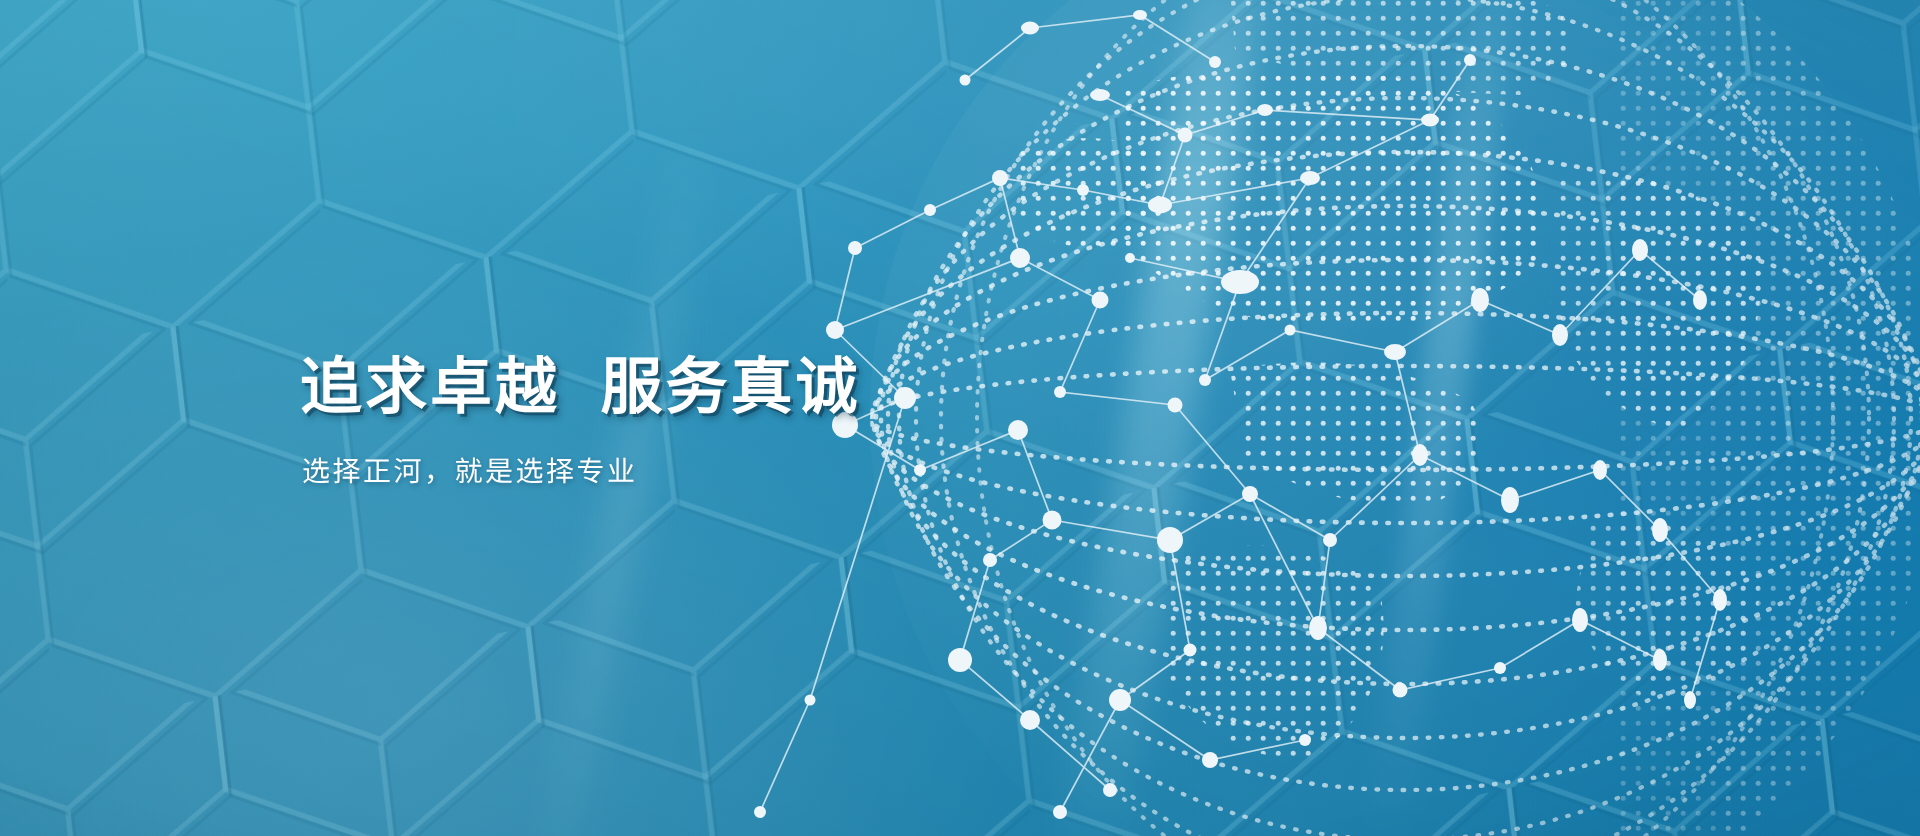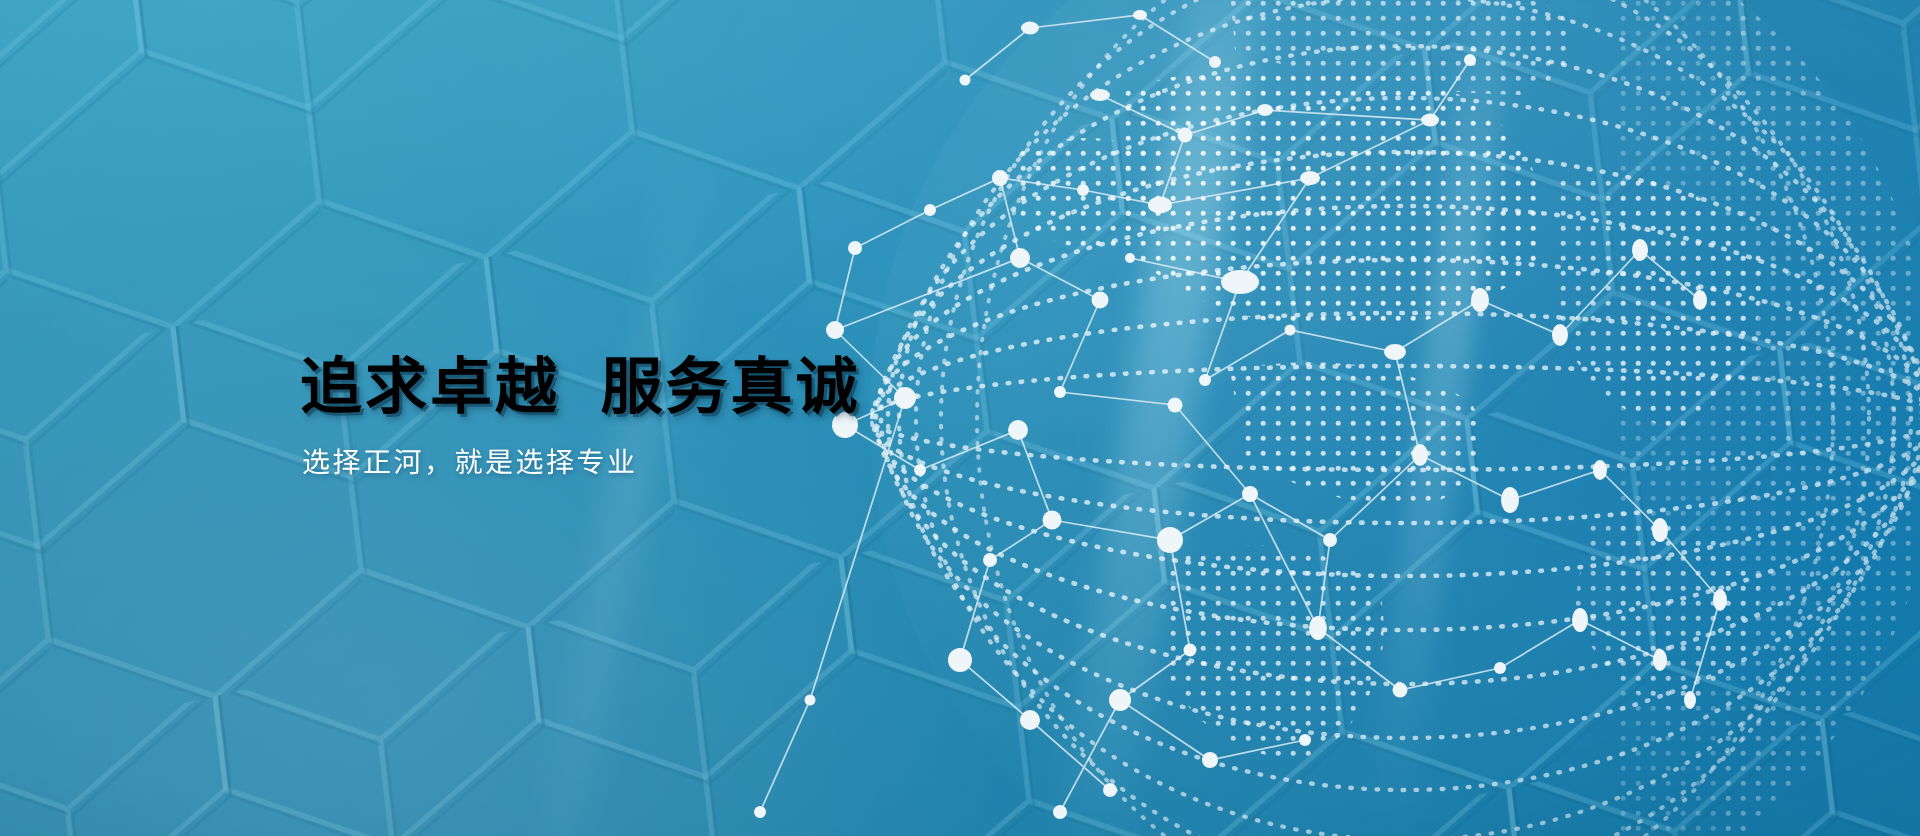--- a/index.html
+++ b/index.html
@@ -74,29 +74,29 @@
   .copy{
     position:absolute;
     left:300px; top:352px;
     z-index:20;
   }
   .headline{
     margin:0;
     font-size:62px;
     line-height:1.12;
     font-weight:700;
-    color:#000000;
+    color:#ffffff;
     letter-spacing:3px;
     white-space:pre;
     text-shadow:
        3px 3px 0 rgba(12,58,84,.55),
        4px 5px 7px rgba(8,44,66,.40);
   }
   .subline{
-    margin:24px 0 0 2px;
+    margin:33px 0 0 2px;
     font-size:28px;
     line-height:1.3;
     font-weight:400;
     color:#ffffff;
     letter-spacing:2.5px;
     white-space:pre;
     text-shadow:1px 2px 5px rgba(10,52,76,.40);
   }
 
   

